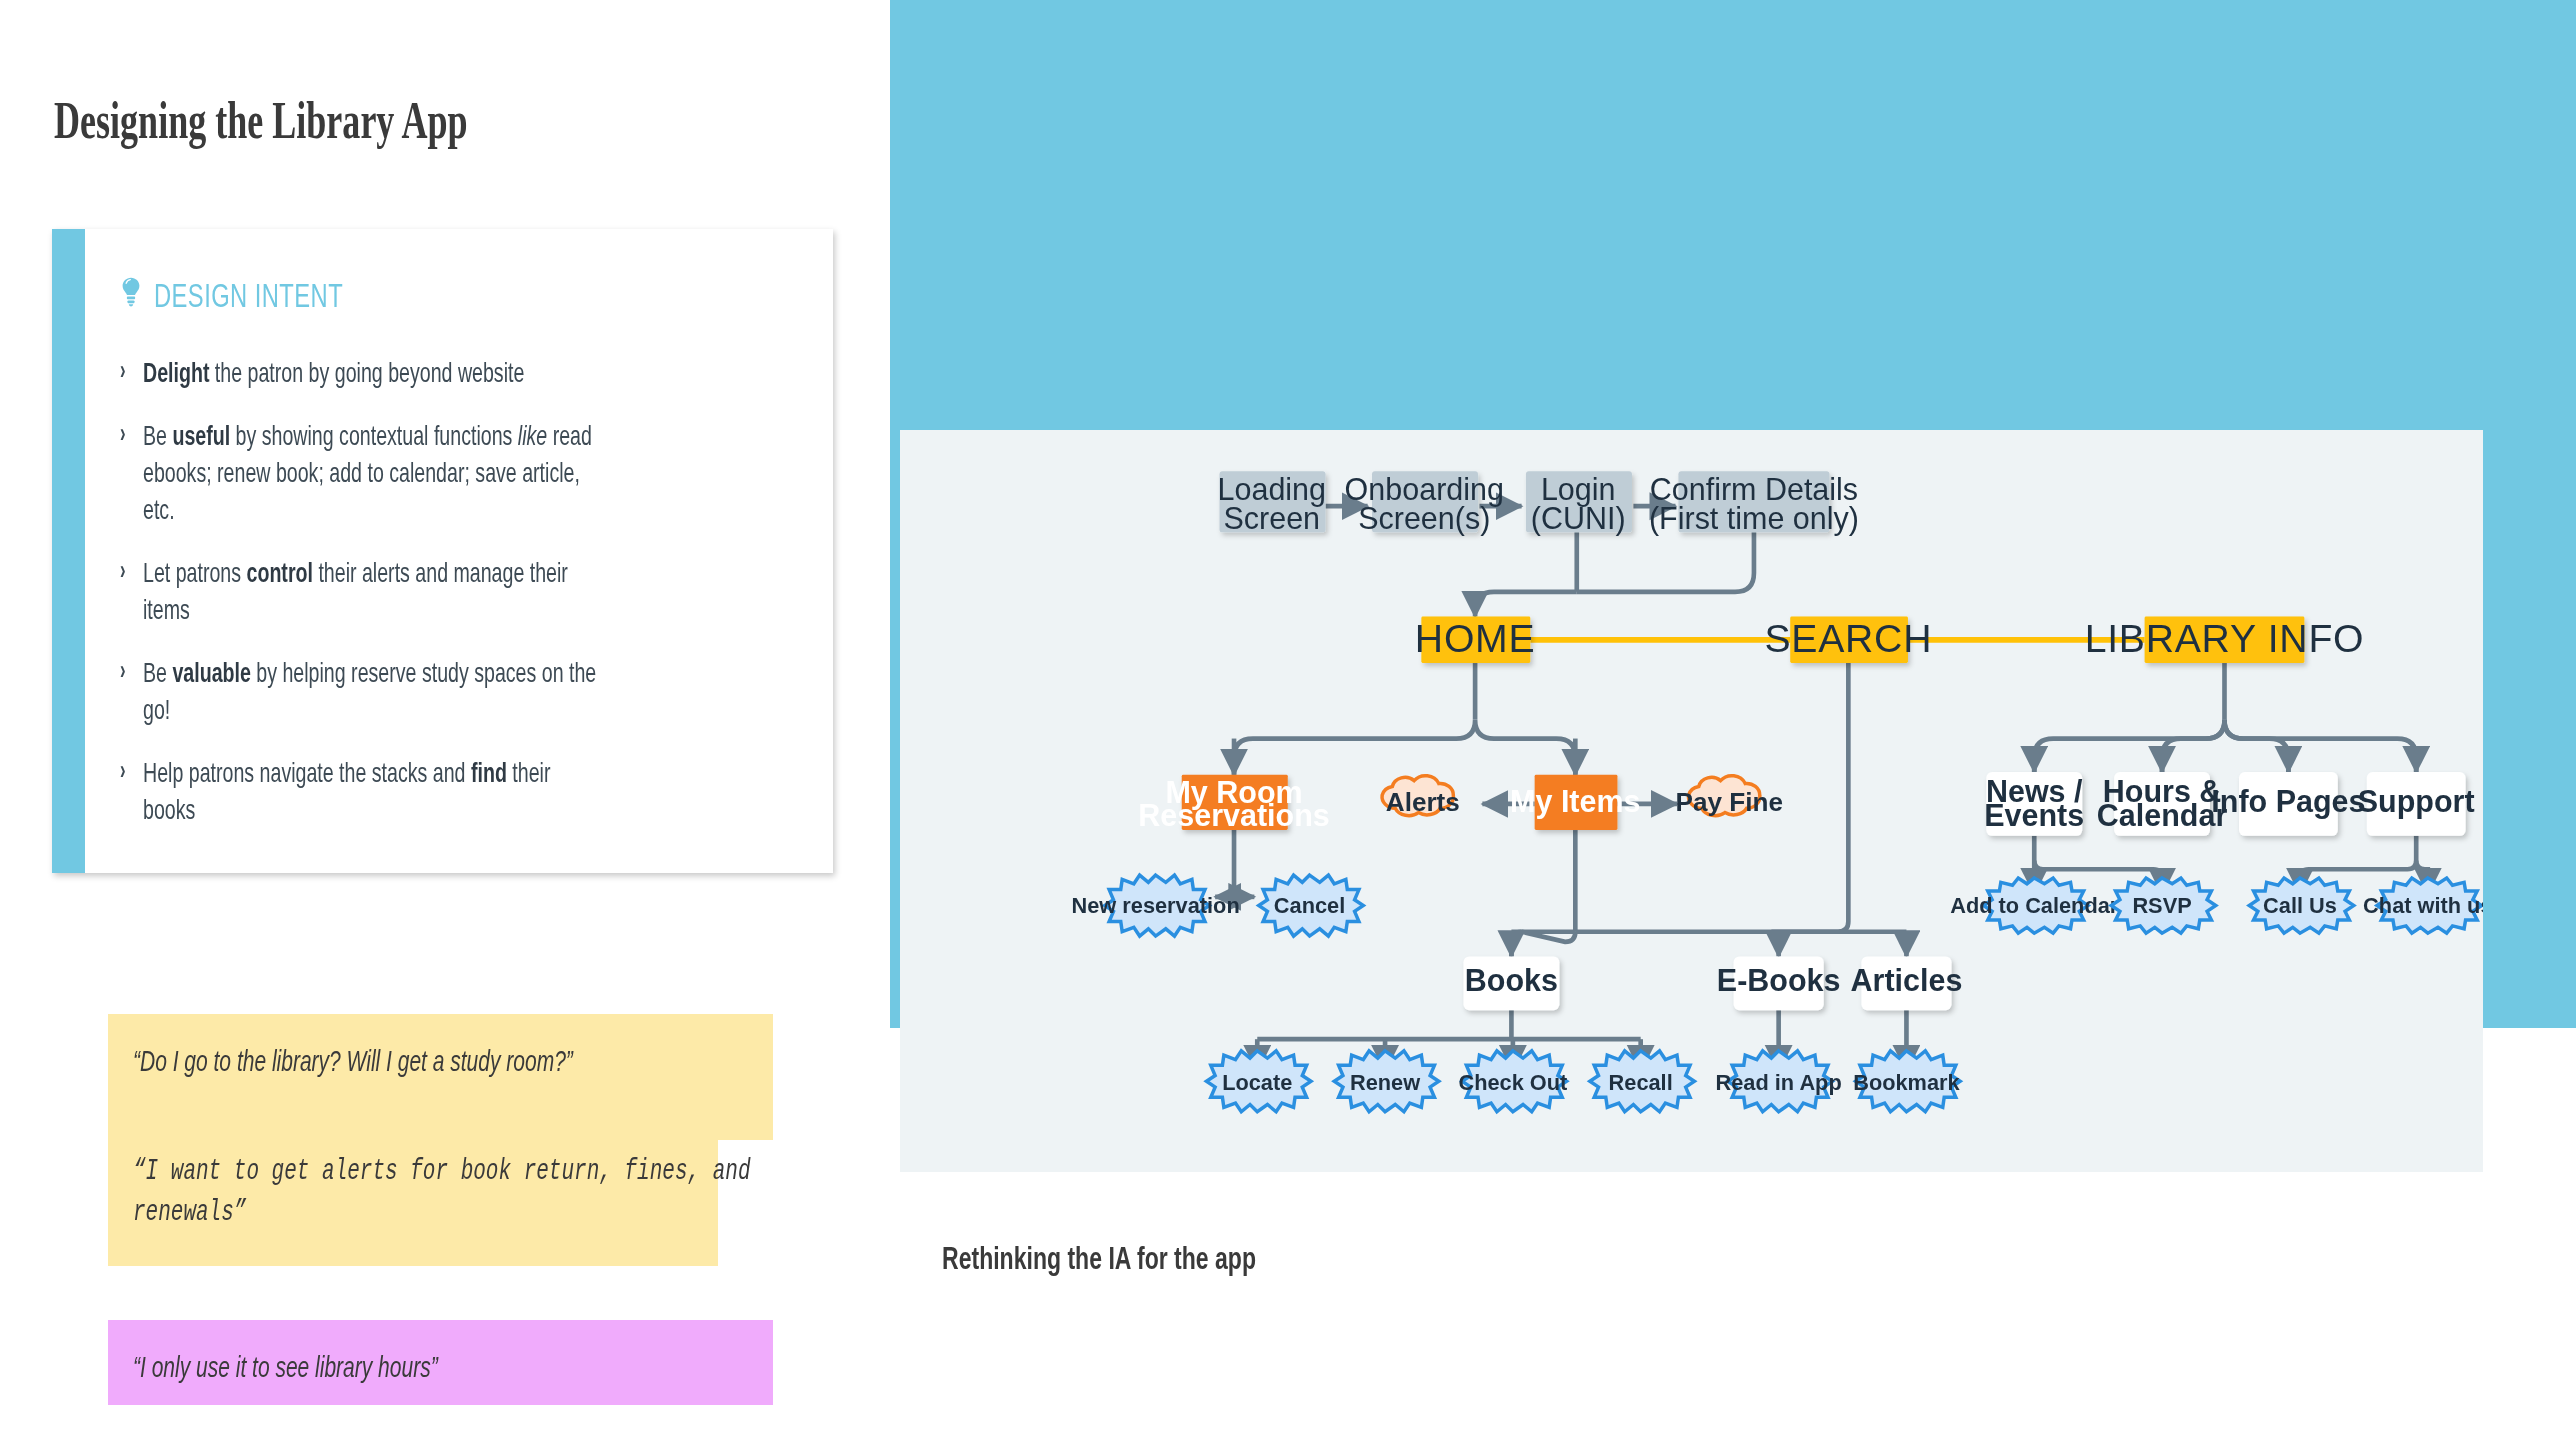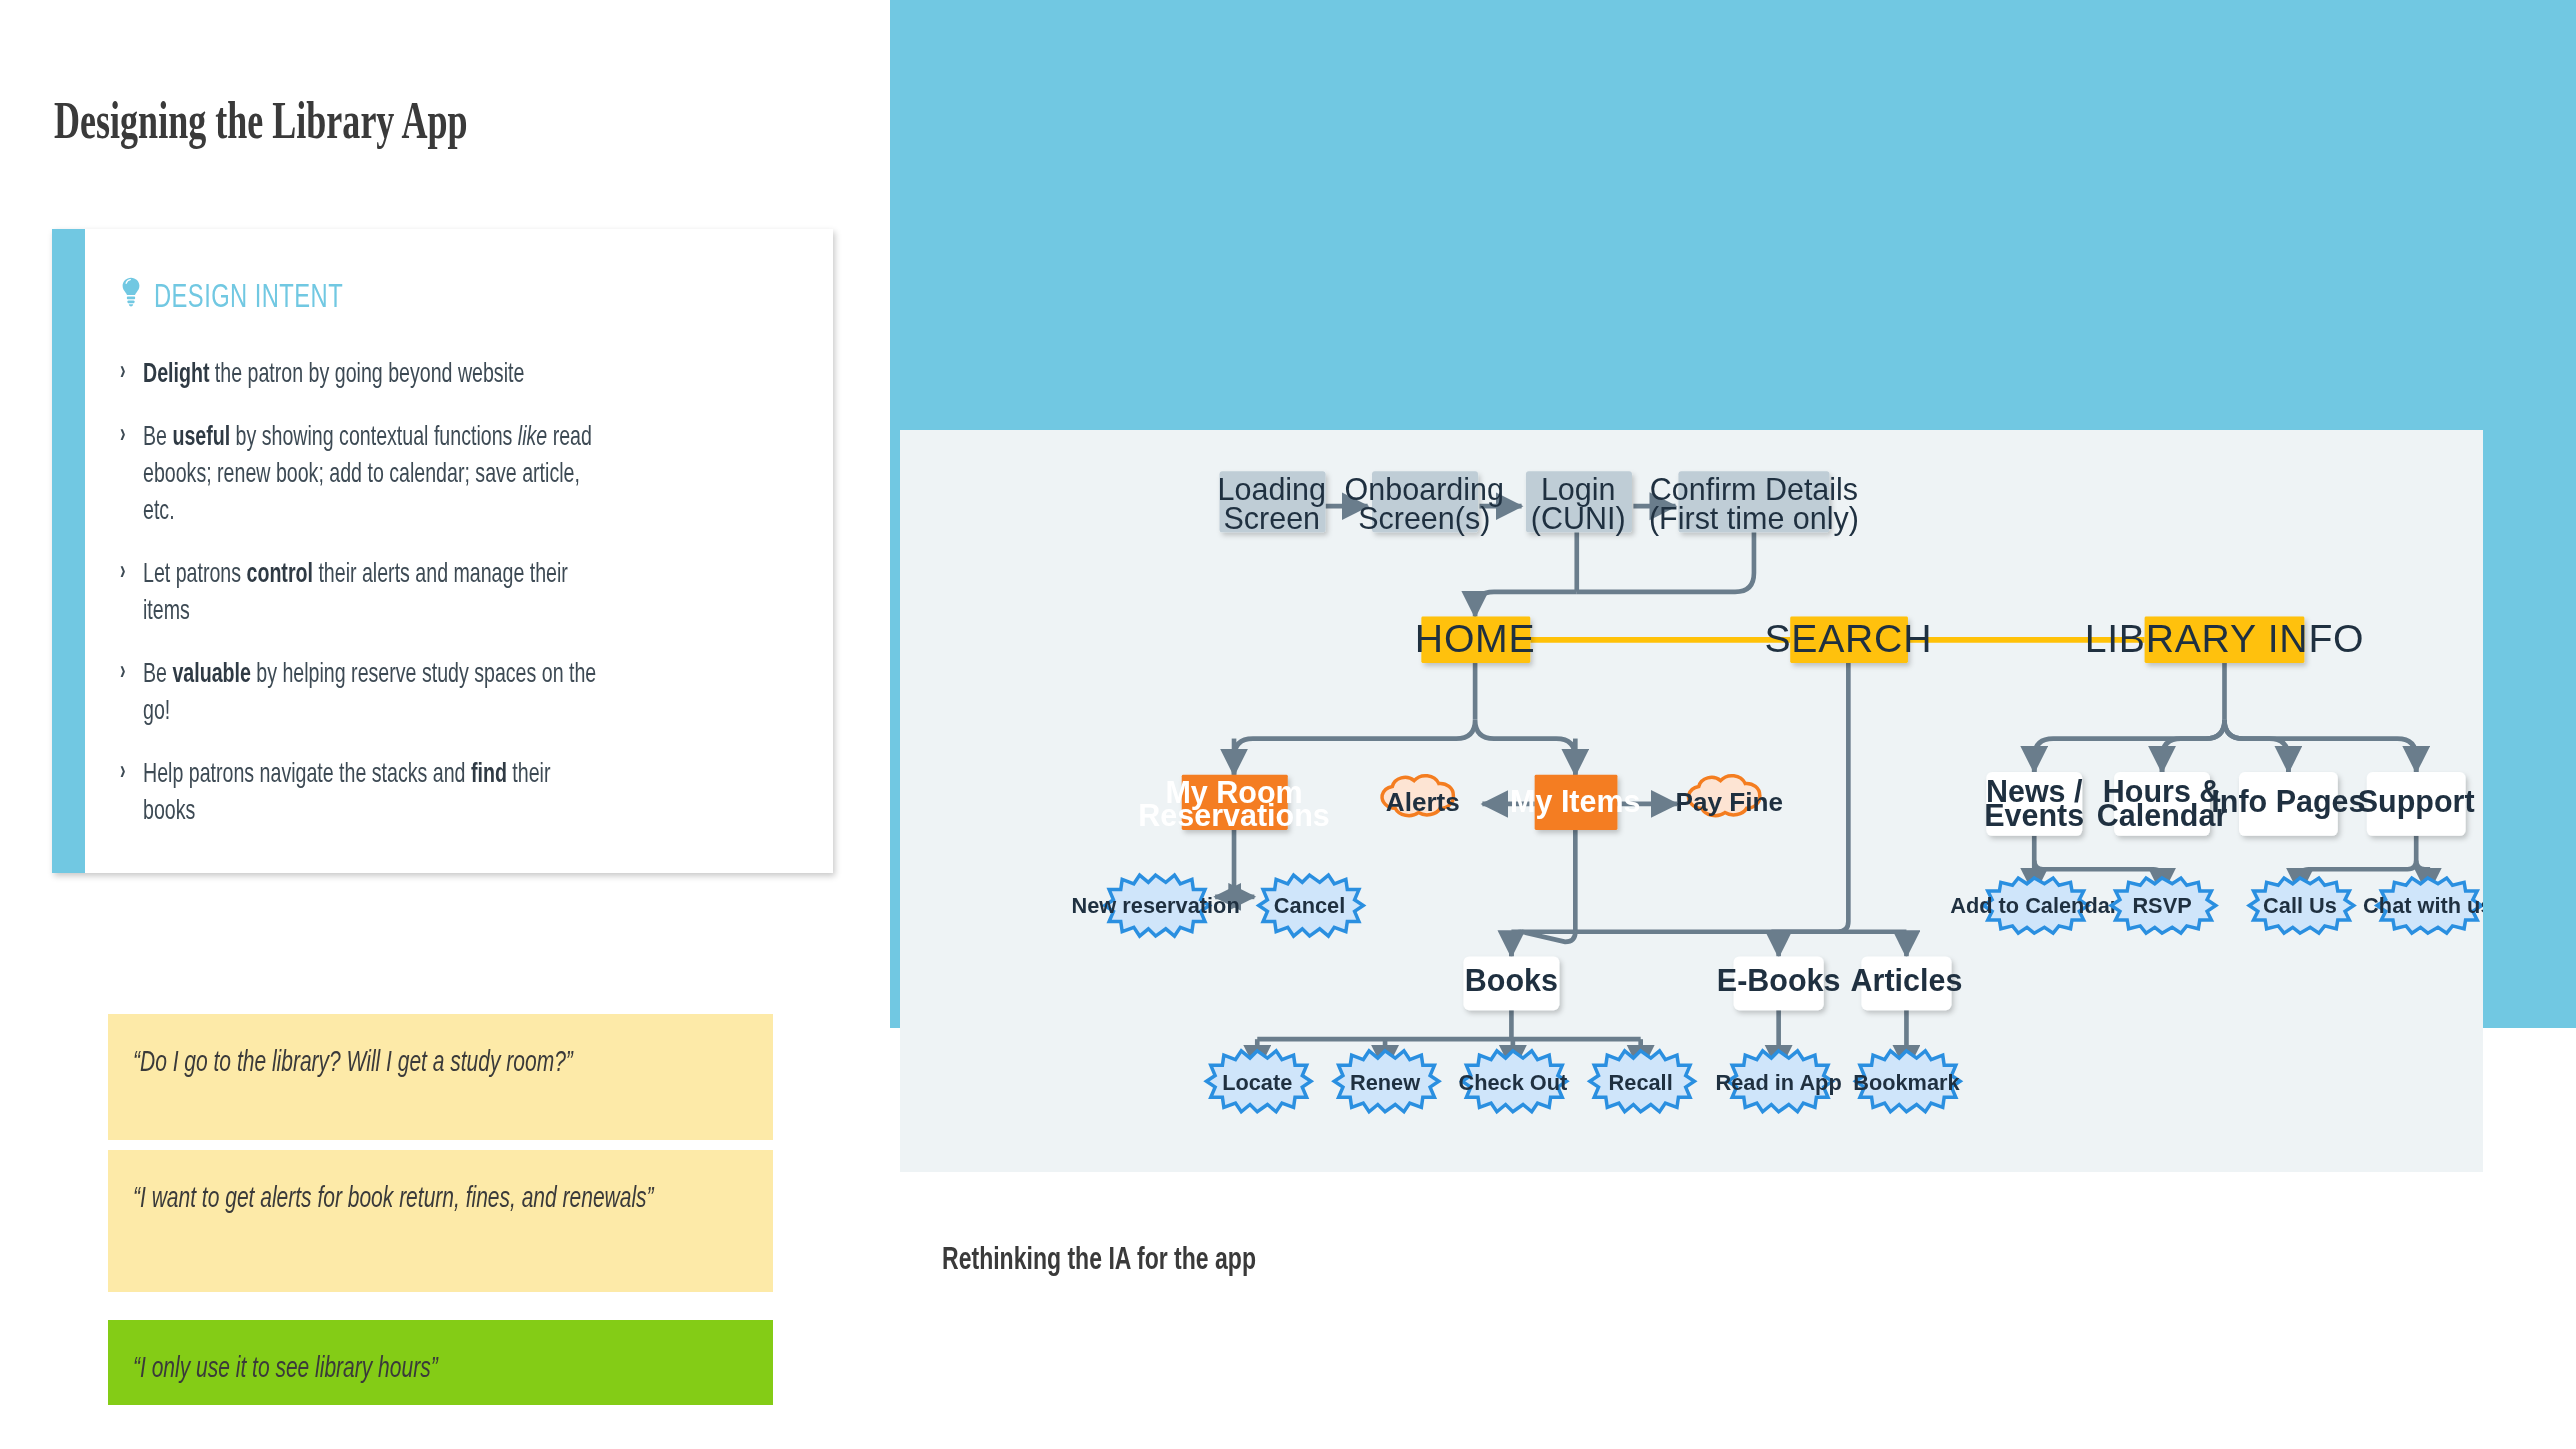--- a/index.html
+++ b/index.html
@@ -66,21 +66,21 @@
     position: absolute; left: 108px;
     font-size: 30px; line-height: 1.35; color: #3a3a3a;
     font-style: italic; padding: 27px 24.5px 0 24.5px;
   }
   .quote span {
     display: block;
     transform: scaleX(0.70); transform-origin: left top;
     width: 921px;
   }
   .q1 { top: 1014px; width: 665px; height: 126px; background: #fdeaa8; }
-  .q2 { top: 1150px; width: 665px; height: 142px; background: #fdeaa8; }
+  .q2 { top: 1124px; width: 610px; height: 142px; background: #fdeaa8; font-family: Liberation Mono, monospace; }
   .q3 { top: 1320px; width: 665px; height: 85px; background: #d9f8a8; }
 
   
   .flow-panel {
     position: absolute; left: 900px; top: 430px; width: 1583px; height: 742px;
     background: #eef3f5;
   }
   .flow-panel svg { position: absolute; left: 0; top: 0; }
   .caption {
     position: absolute; left: 942px; top: 1240px;
@@ -151,21 +151,21 @@
         </div>
       </div>
   </div>
 
   <div class="quote q1" style="background: rgb(253, 234, 168);">
     <span>“Do I go to the library? Will I get a study room?”</span>
   </div>
   <div class="quote q2" style="background: rgb(253, 234, 168);">
     <span>“I want to get alerts for book return, fines, and renewals”</span>
   </div>
-  <div class="quote q3" style="background: #84cc16;">
+  <div class="quote q3" style="background: #f0abfc;">
     <span>“I only use it to see library hours”</span>
   </div>
 
   <div class="flow-panel">
     <svg width="1583" height="742" viewBox="440 258 1090 470">
       <defs>
         <marker id="ah" markerWidth="7" markerHeight="7" refX="5.6" refY="3" orient="auto">
           <path d="M0,0 L6,3 L0,6 z" fill="#6a7d8c"></path>
         </marker>
         <filter id="sh" x="-25%" y="-25%" width="160%" height="170%">

